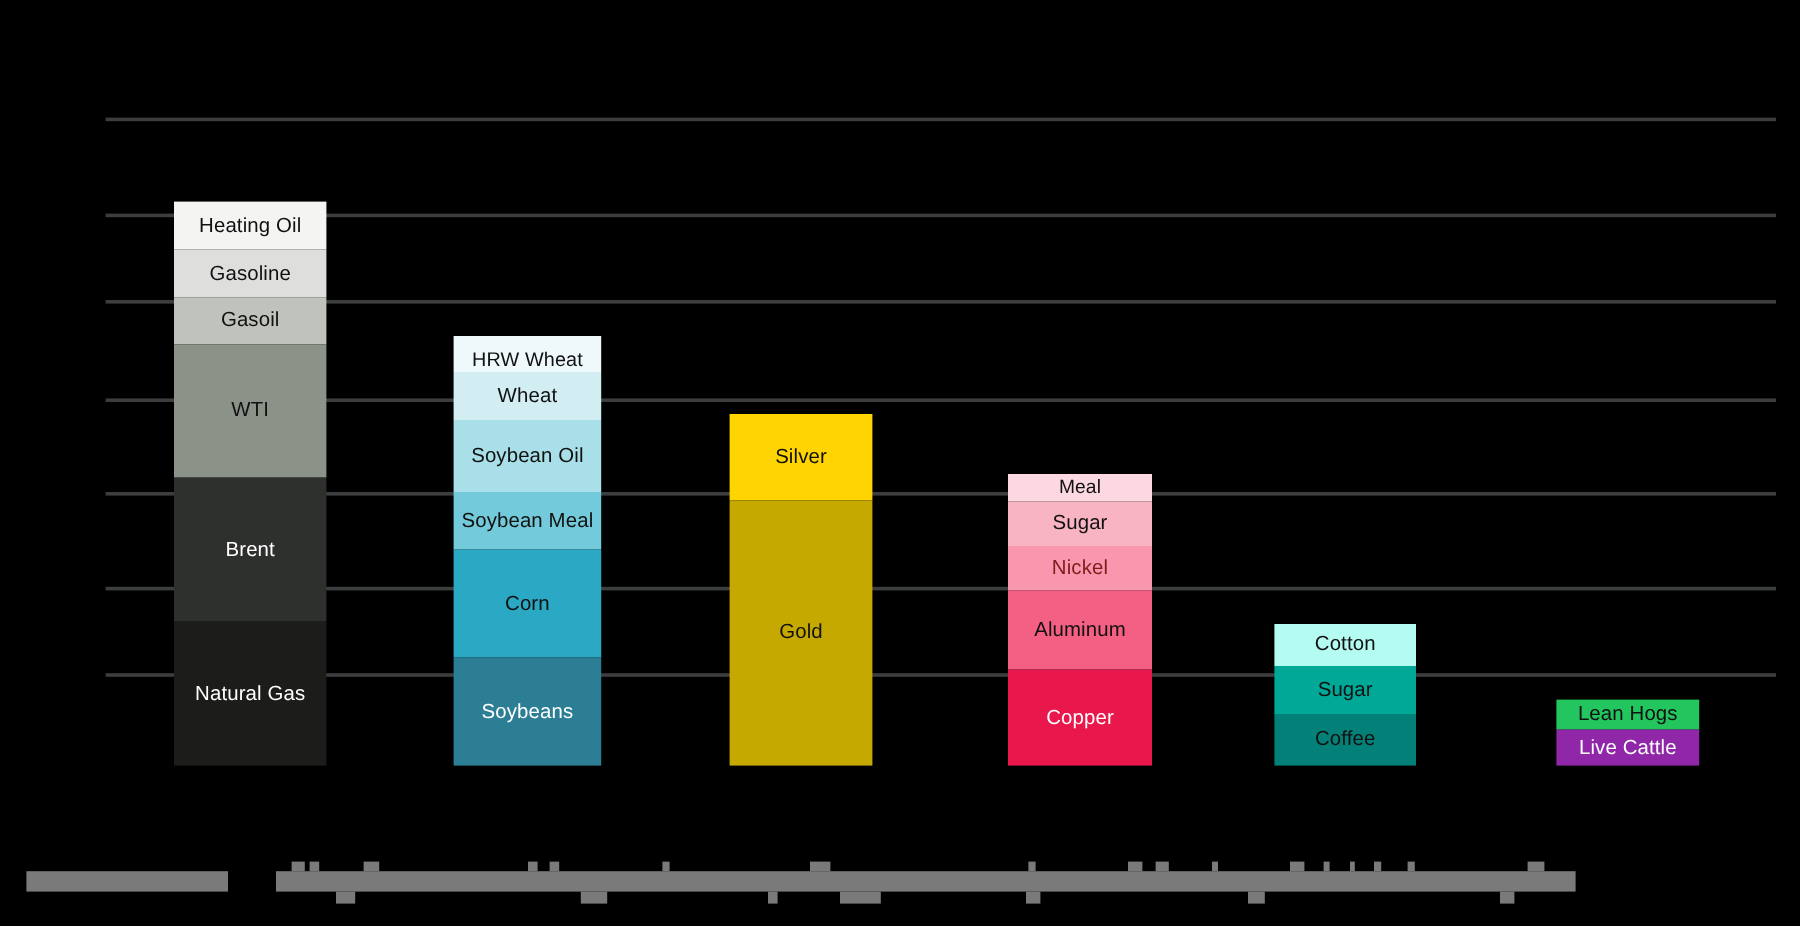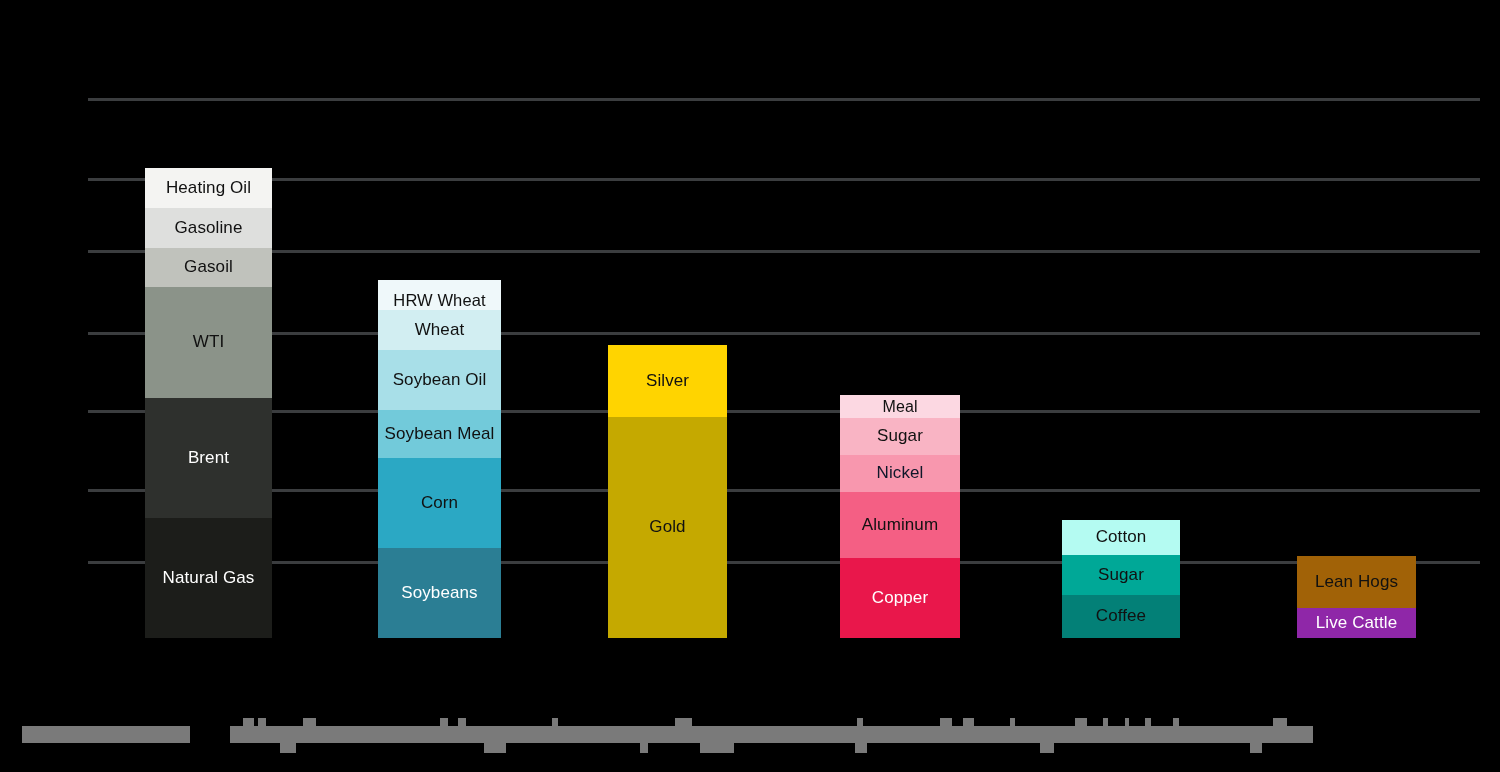--- a/index.html
+++ b/index.html
@@ -80,21 +80,21 @@
           <span>Gold</span>
         </div>
       </div>
       <div class="column" style="left: 840px; width: 120px;">
         <div class="seg" style="height: 23px; background: rgb(252, 216, 226); color: rgb(17, 17, 17); font-size: 16px;">
           <span>Meal</span>
         </div>
         <div class="seg" style="height: 37px; background: rgb(249, 180, 196); color: rgb(17, 17, 17);">
           <span>Sugar</span>
         </div>
-        <div class="seg" style="height: 37px; background: rgb(248, 151, 174); color: #0f172a;">
+        <div class="seg" style="height: 37px; background: rgb(248, 151, 174); color: #7f1d1d;">
           <span>Nickel</span>
         </div>
         <div class="seg" style="height: 66px; background: rgb(244, 95, 132); color: rgb(17, 17, 17);">
           <span>Aluminum</span>
         </div>
         <div class="seg" style="height: 80px; background: rgb(233, 23, 75); color: rgb(255, 255, 255);">
           <span>Copper</span>
         </div>
       </div>
       <div class="column" style="left: 1062px; width: 118px;">
@@ -102,21 +102,21 @@
           <span>Cotton</span>
         </div>
         <div class="seg" style="height: 40px; background: rgb(0, 168, 151); color: rgb(17, 17, 17);">
           <span>Sugar</span>
         </div>
         <div class="seg" style="height: 43px; background: rgb(3, 128, 119); color: rgb(17, 17, 17);">
           <span>Coffee</span>
         </div>
       </div>
       <div class="column" style="left: 1297px; width: 119px;">
-        <div class="seg" style="height: 52px; background: #a16207; color: rgb(17, 17, 17);">
+        <div class="seg" style="height: 25px; background: #22c55e; color: rgb(17, 17, 17);">
           <span>Lean Hogs</span>
         </div>
         <div class="seg" style="height: 30px; background: rgb(143, 39, 168); color: rgb(255, 255, 255);">
           <span>Live Cattle</span>
         </div>
       </div>
     </div>
 
   <div id="footer">
       <div class="redact" style="left: 22px; top: 26px; width: 168px; height: 17px; background: rgb(122, 122, 122);"></div>

